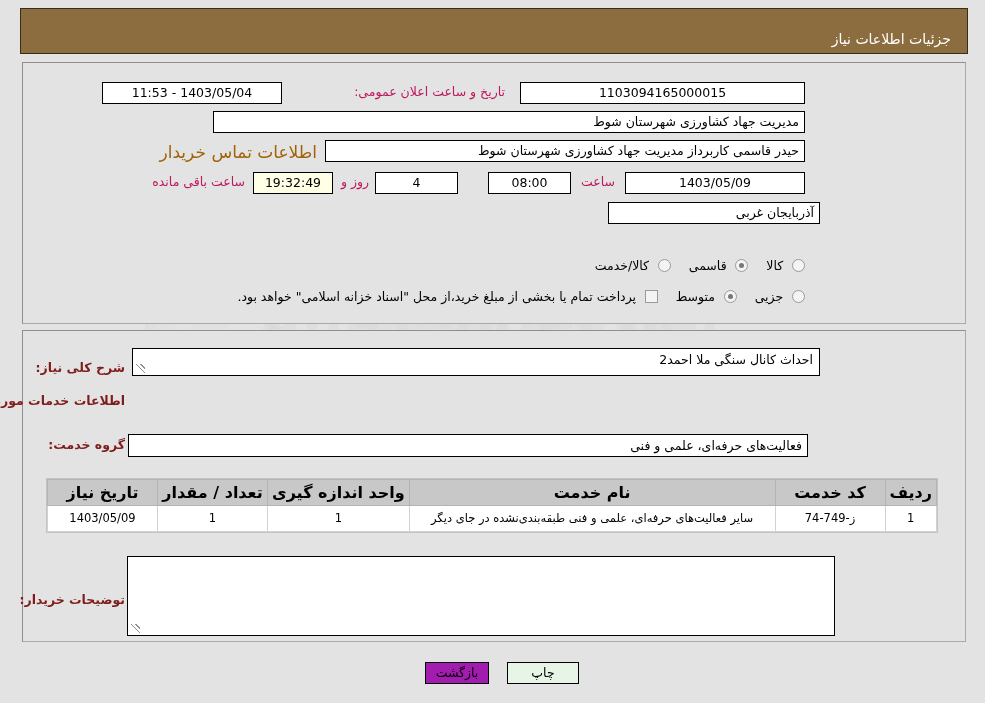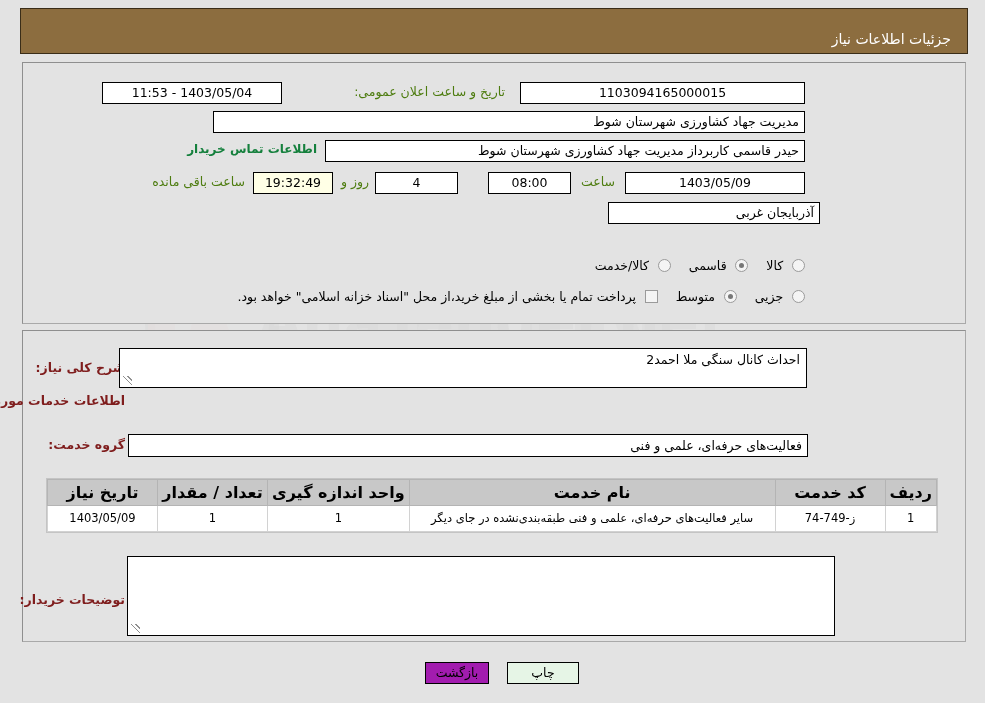--- a/index.html
+++ b/index.html
@@ -52,21 +52,21 @@
     background: #e3e3e3;
     border: 1px solid #a9a9a9;
     border-top-color: #8f8f8f;
     border-left-color: #8f8f8f;
     z-index: 1;
   }
   #panel-top    { left: 22px; top: 62px;  width: 944px; height: 262px; }
   #panel-bottom { left: 22px; top: 330px; width: 944px; height: 312px; }
   .lbl {
     font-size: 12.5px;
-    color: #4d7c0f;
+    color: #be185d;
     white-space: nowrap;
     text-align: center;
   }
   .lbl-right {
     position: absolute;
     right: 0;
     width: 130px;
     text-align: left;
     font-size: 12.5px;
     line-height: 15px;
@@ -85,25 +85,24 @@
     text-align: right;
     white-space: nowrap;
     overflow: hidden;
     display: block;
   }
   .tbox.center { text-align: center; }
   .tbox.cream { background: #ffffe6; }
 
   
   .blink {
-    color: #15803d;
-    font-size: 12px;
+    color: #a16207;
+    font-size: 17px;
     white-space: nowrap;
     cursor: pointer;
-    font-weight: bold;
   }
 
   
   .radio {
     display: inline-block;
     width: 13px; height: 13px;
     border-radius: 50%;
     border: 1px solid #9a9a9a;
     background: #f4f4f4;
     position: relative;
@@ -289,21 +288,21 @@
     <span class="radio-label">جزیی</span>
     <span class="radio on" id="pp-r1"></span>
     <span class="radio-label">متوسط</span>
     <span class="chk"></span>
     <span class="radio-label">پرداخت تمام یا بخشی از مبلغ خرید،از محل "اسناد خزانه اسلامی" خواهد بود.</span>
   </div>
 
   <div class="panel" id="panel-bottom"></div>
 
   <div class="sect-head" style="right:860px; top:360px;">شرح کلی نیاز:</div>
-  <div class="tarea" style="position:absolute; right:178px; top:348px; width:688px; height:40px; z-index:3;text-align:right;">احداث کانال سنگی ملا احمد2</div>
+  <div class="tarea" style="position:absolute; right:165px; top:348px; width:688px; height:28px; z-index:3;text-align:right;">احداث کانال سنگی ملا احمد2</div>
 
   <div class="sect-head" style="right:860px; top:393px;">اطلاعات خدمات مورد نیاز</div>
 
   <div class="sect-head" style="right:860px; top:437px;">گروه خدمت:</div>
   <div class="tbox" style="position:absolute; right:177px; top:434px; width:680px; height:23px; line-height:21px; z-index:3;">فعالیت‌های حرفه‌ای، علمی و فنی</div>
 
   <div class="tbl-wrap">
     <table class="grid">
       <thead>
         <tr>

